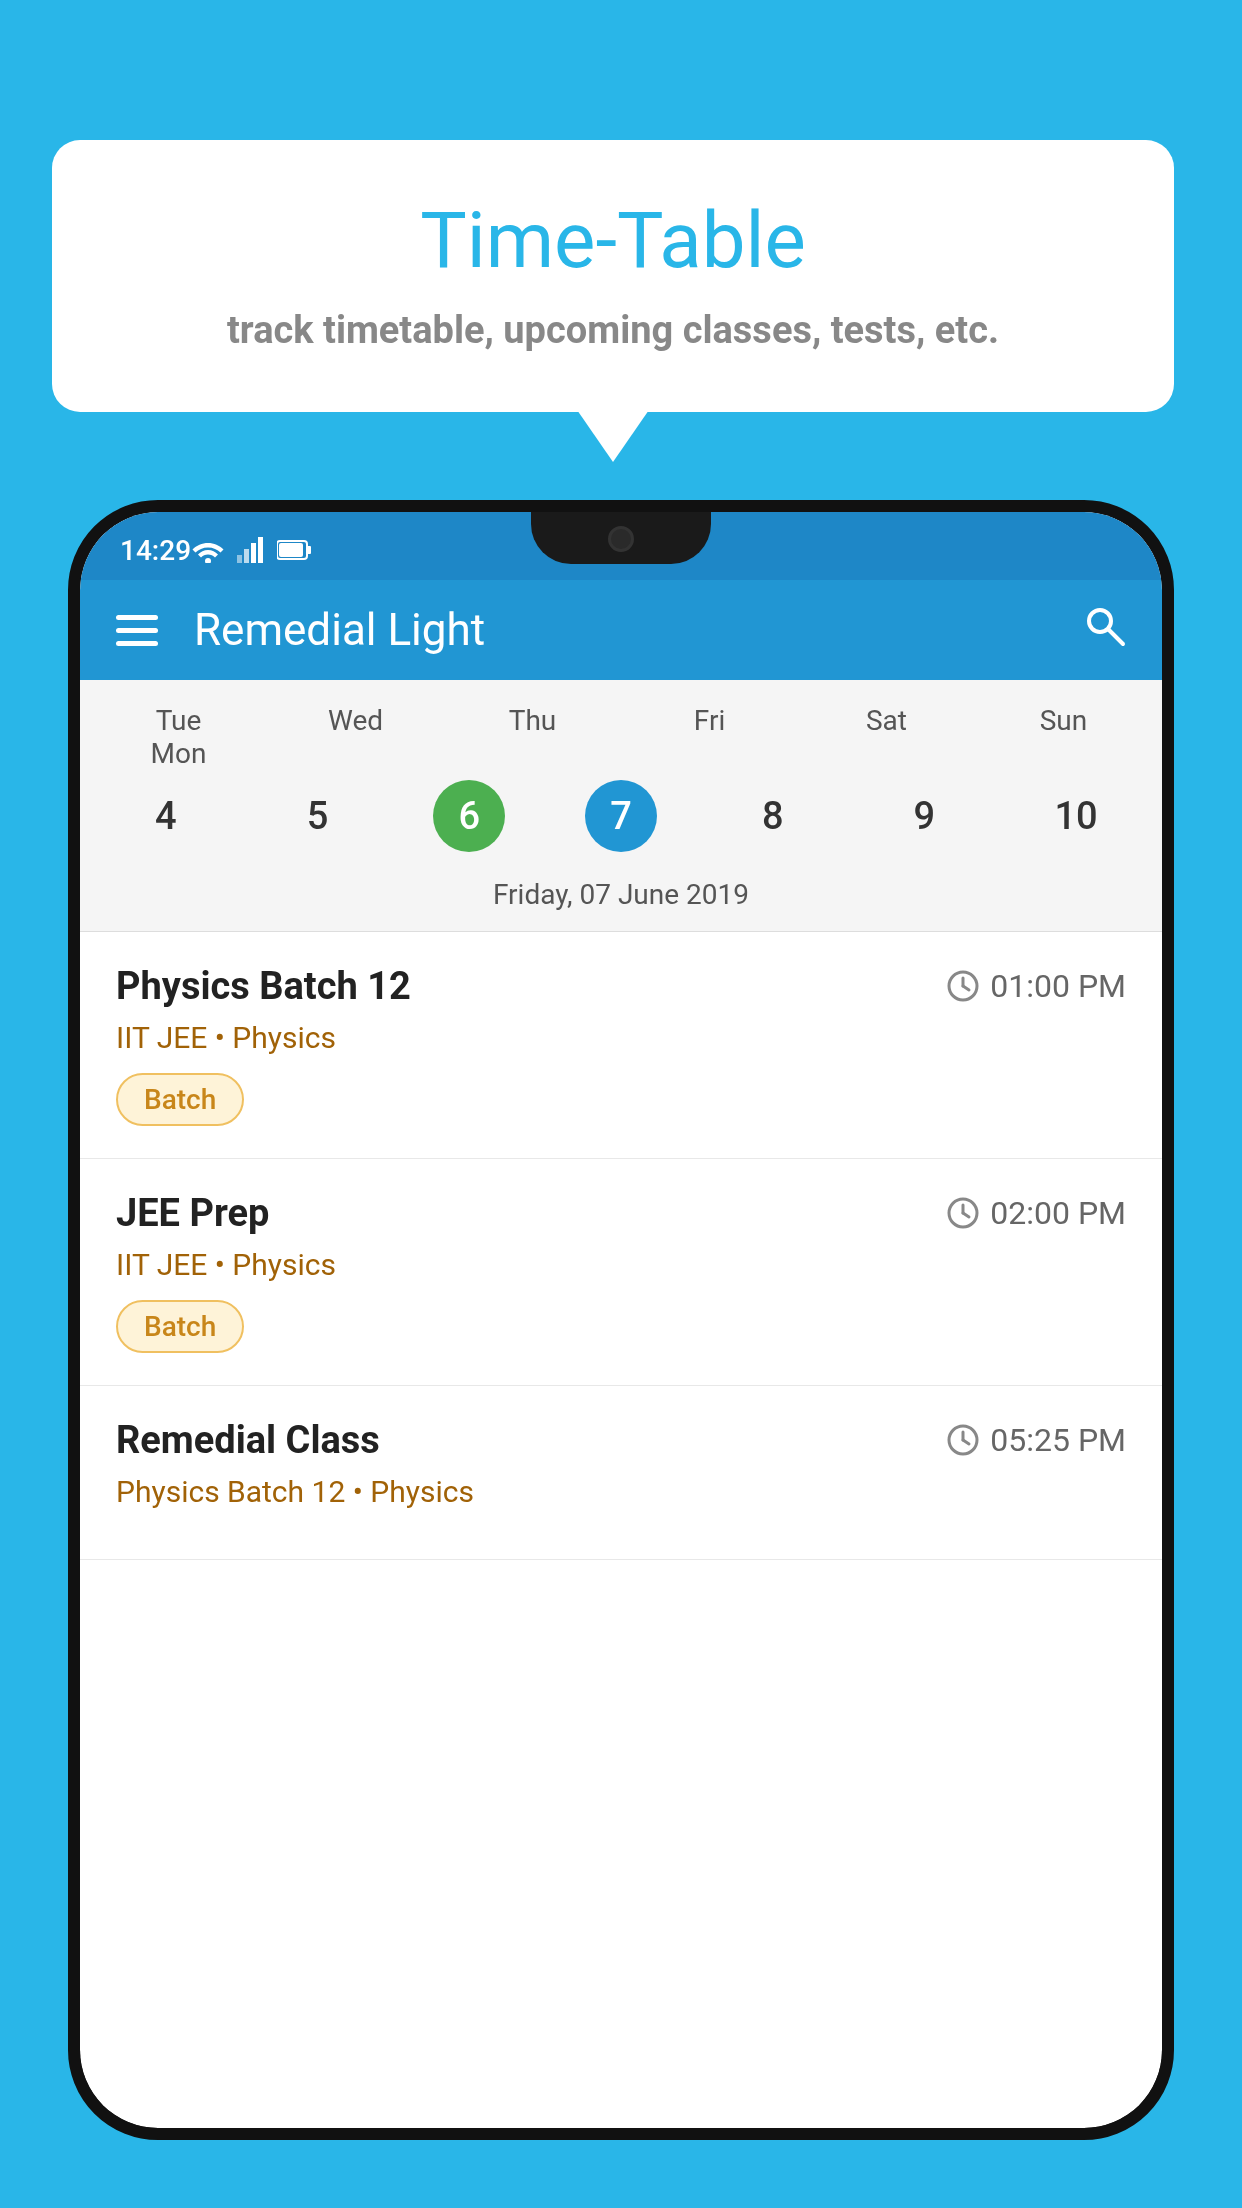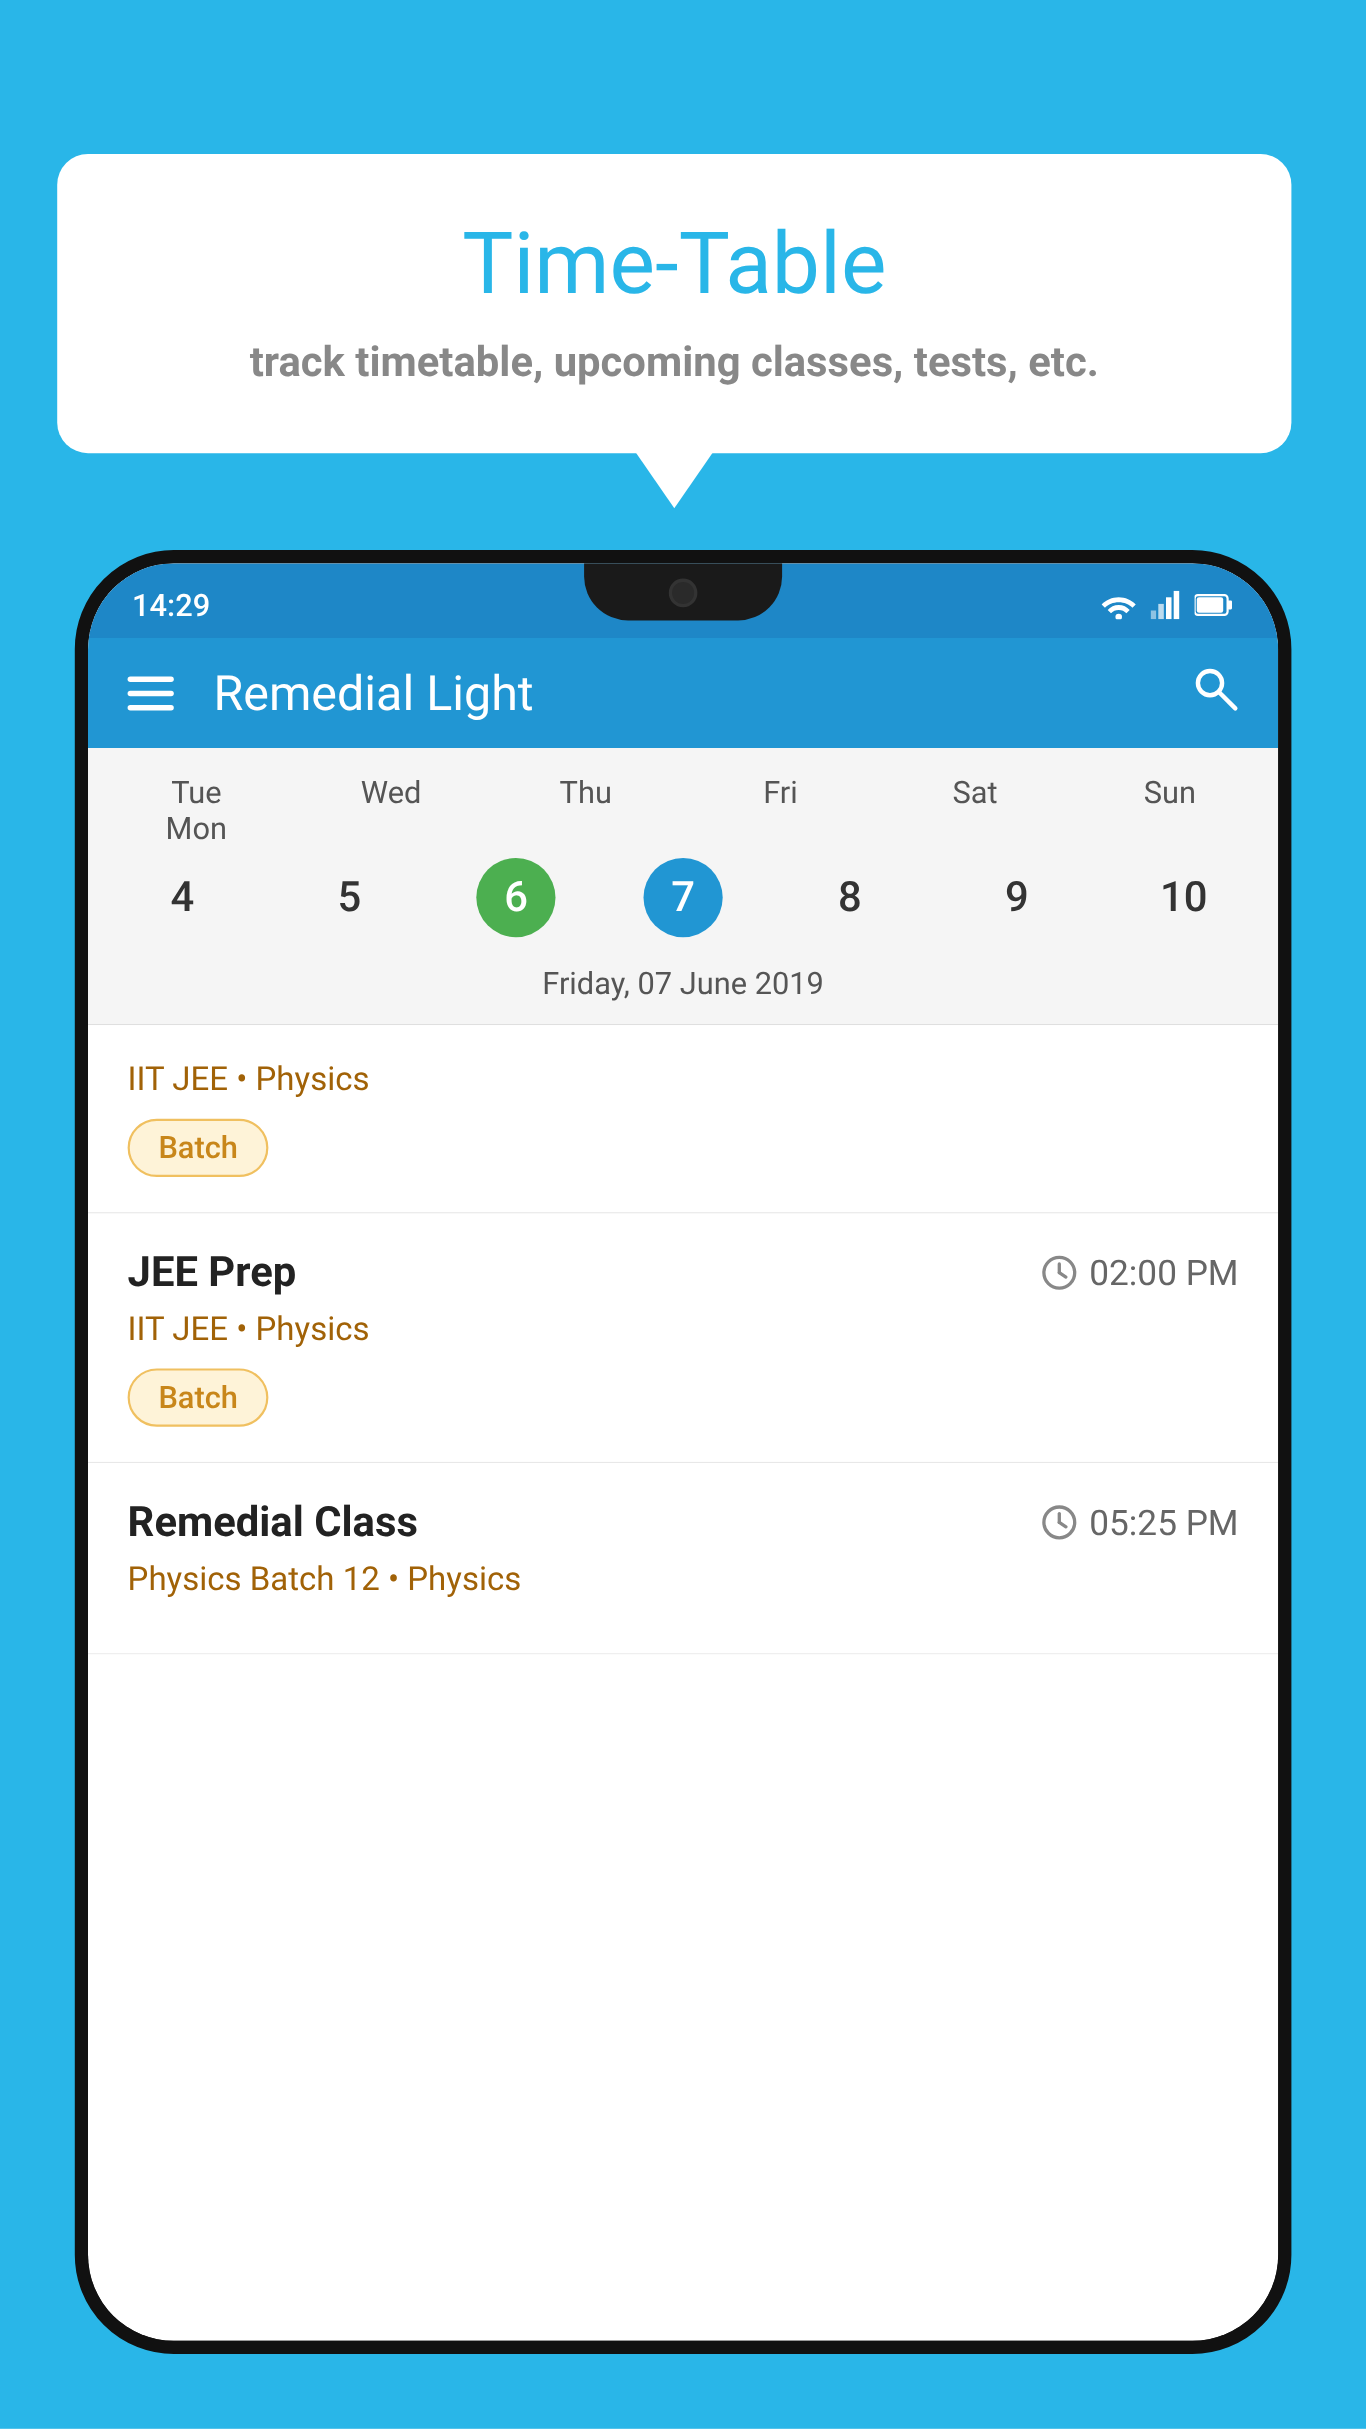--- a/index.html
+++ b/index.html
@@ -98,21 +98,21 @@
       border-radius: 50%;
       border: 3px solid #333;
     }
 
     
     .status-bar {
       background: #1e87c7;
       height: 68px;
       display: flex;
       align-items: center;
-      justify-content: space-between;
+      justify-content: flex-start;
       padding: 0 40px;
       padding-top: 8px;
     }
 
     .status-time {
       color: white;
       font-size: 28px;
       font-weight: 500;
     }
 
@@ -420,20 +420,31 @@
           <div class="date-item">
             <div class="date-circle">10</div>
           </div>
         </div>
         <div class="selected-date-label">Friday, 07 June 2019</div>
       </div>
 
       <div class="schedule-container">
 
         <div class="schedule-item">
+          <div class="schedule-item-header">
+            <span class="schedule-item-title">Physics Batch 12</span>
+            <div class="schedule-item-time">
+              <svg width="34" height="34" viewBox="0 0 34 34" fill="none">
+                <circle cx="17" cy="17" r="14" stroke="#888" stroke-width="3"></circle>
+                <line x1="17" y1="9" x2="17" y2="17" stroke="#888" stroke-width="3" stroke-linecap="round"></line>
+                <line x1="17" y1="17" x2="23" y2="21" stroke="#888" stroke-width="3" stroke-linecap="round"></line>
+              </svg>
+              <span>01:00 PM</span>
+            </div>
+          </div>
           <div class="schedule-item-subtitle">IIT JEE • Physics</div>
           <span class="batch-badge">Batch</span>
         </div>
 
         <div class="schedule-item">
           <div class="schedule-item-header">
             <span class="schedule-item-title">JEE Prep</span>
             <div class="schedule-item-time">
               <svg width="34" height="34" viewBox="0 0 34 34" fill="none">
                 <circle cx="17" cy="17" r="14" stroke="#888" stroke-width="3"></circle>

